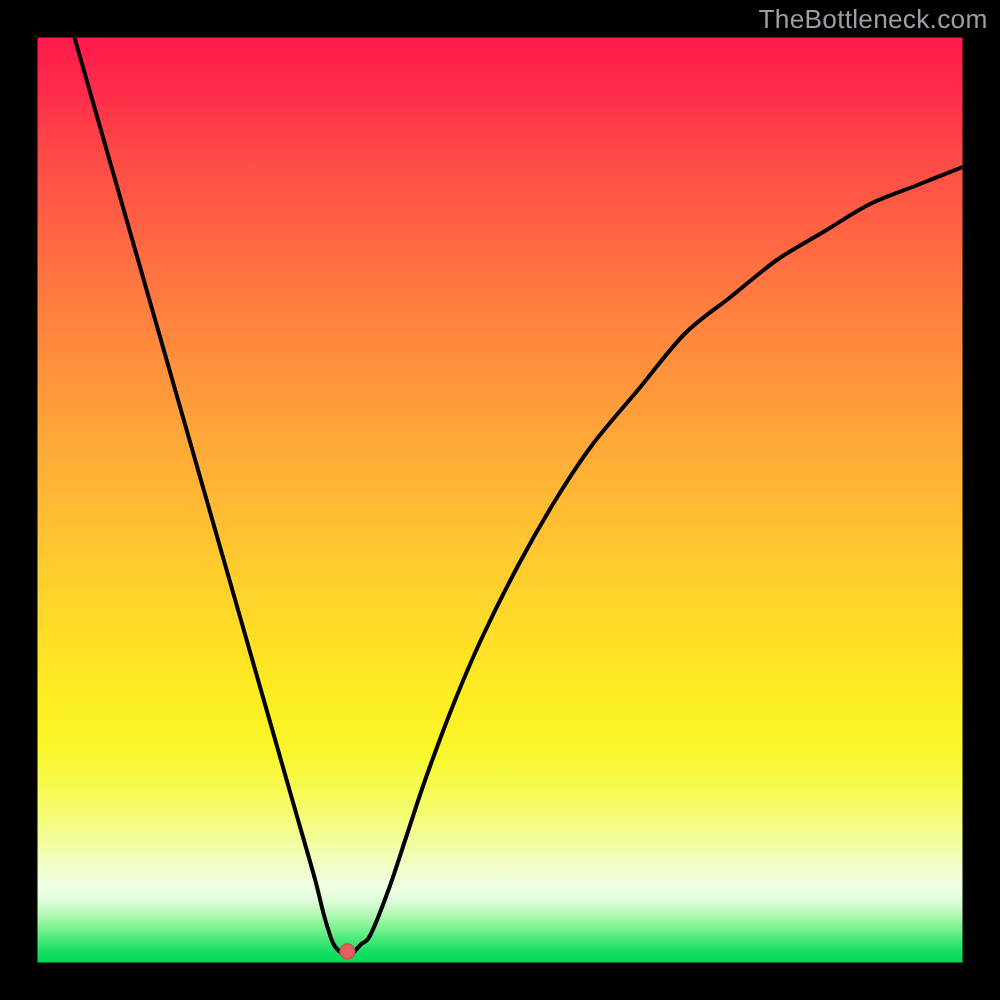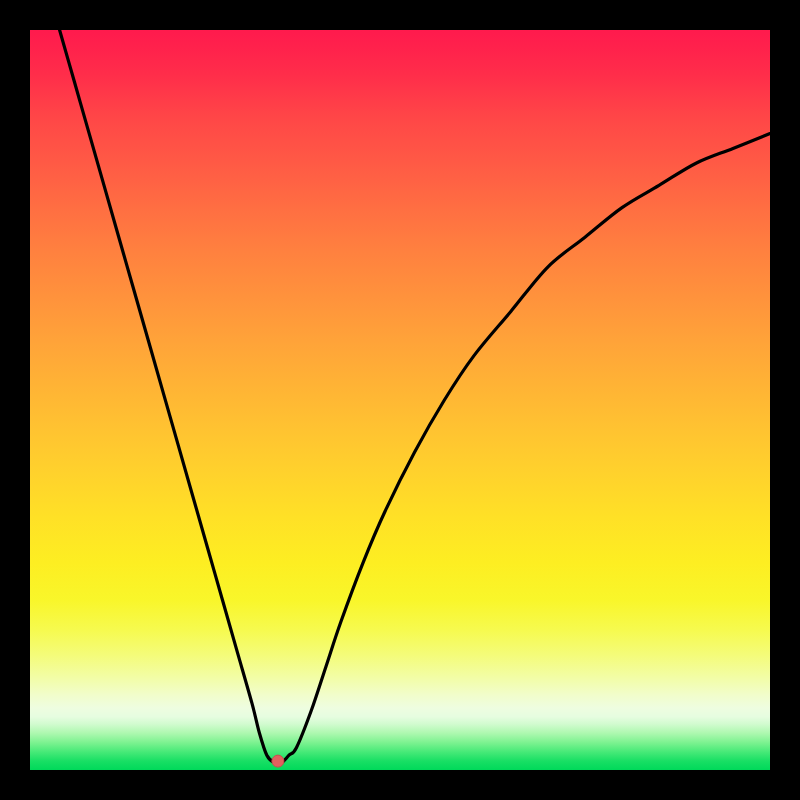--- a/index.html
+++ b/index.html
@@ -69,20 +69,21 @@
     font-size: 21px;
     font-weight: 400;
     letter-spacing: 0.2px;
     font-family: Arial, Helvetica, sans-serif;
   }
 </style>
 </head>
 <body>
 
 <div class="frame">
+  <div class="watermark">TheBottleneck.com</div>
 
   <div class="plot-area">
     <svg class="curve" viewBox="0 0 740 740" preserveAspectRatio="none">
       <path id="curve-path" fill="none" stroke="#000" stroke-width="3.2" stroke-linecap="round" stroke-linejoin="round" d="M 29.6,0 C 32.06666666666667,8.633333333333326 39.46666666666667,34.53333333333329 44.4,51.799999999999955 C 49.33333333333333,69.06666666666662 54.266666666666666,86.33333333333336 59.2,103.60000000000002 C 64.13333333333334,120.86666666666669 69.06666666666666,138.1333333333333 74,155.39999999999998 C 78.93333333333334,172.66666666666666 83.86666666666666,189.93333333333337 88.8,207.20000000000005 C 93.73333333333333,224.46666666666673 98.66666666666667,241.73333333333335 103.60000000000001,259 C 108.53333333333335,276.26666666666665 113.46666666666667,293.53333333333336 118.4,310.8 C 123.33333333333334,328.06666666666666 128.26666666666665,345.3333333333333 133.2,362.59999999999997 C 138.13333333333333,379.8666666666666 143.06666666666666,397.1333333333333 148,414.4 C 152.93333333333334,431.66666666666663 157.86666666666667,448.93333333333334 162.8,466.2 C 167.73333333333335,483.46666666666664 172.66666666666666,500.73333333333335 177.6,518 C 182.53333333333333,535.2666666666667 187.46666666666667,552.5333333333333 192.4,569.8 C 197.33333333333334,587.0666666666666 202.26666666666668,604.3333333333334 207.20000000000002,621.6 C 212.13333333333335,638.8666666666667 218.3,659.8333333333333 222,673.4 C 225.7,686.9666666666667 226.93333333333334,694.3666666666667 229.4,703 C 231.86666666666667,711.6333333333333 234.33333333333334,720.2666666666667 236.8,725.2 C 239.26666666666668,730.1333333333334 241.73333333333335,731.3666666666667 244.20000000000002,732.6 C 246.66666666666669,733.8333333333334 249.13333333333335,733.8333333333334 251.60000000000002,732.6 C 254.0666666666667,731.3666666666667 256.53333333333336,727.6666666666667 259,725.2 C 261.46666666666664,722.7333333333333 262.7,725.1999999999999 266.4,717.8 C 270.09999999999997,710.4 276.26666666666665,694.3666666666666 281.2,680.8 C 286.1333333333333,667.2333333333333 291.06666666666666,651.1999999999999 296,636.4 C 300.93333333333334,621.6 304.6333333333333,609.2666666666667 310.8,592 C 316.9666666666667,574.7333333333333 325.6,551.3 333,532.8 C 340.4,514.3 346.56666666666666,499.5 355.2,481 C 363.8333333333333,462.5 374.93333333333334,440.3 384.8,421.8 C 394.6666666666667,403.3 404.53333333333336,386.03333333333336 414.40000000000003,370 C 424.2666666666667,353.96666666666664 432.9,340.4 444,325.59999999999997 C 455.1,310.79999999999995 468.6666666666667,296 481,281.2 C 493.3333333333333,266.4 505.6666666666667,249.13333333333327 518,236.79999999999995 C 530.3333333333334,224.46666666666664 542.6666666666666,217.0666666666667 555,207.20000000000005 C 567.3333333333334,197.3333333333334 579.6666666666666,186.23333333333338 592,177.60000000000002 C 604.3333333333334,168.96666666666667 616.6666666666666,162.79999999999998 629,155.39999999999998 C 641.3333333333334,147.99999999999997 653.6666666666666,139.3666666666667 666,133.20000000000005 C 678.3333333333334,127.03333333333337 690.6666666666666,123.33333333333331 703,118.39999999999998 C 715.3333333333334,113.46666666666664 733.8333333333334,106.06666666666668 740,103.60000000000002"></path>
       <circle id="marker-dot" r="6" fill="#e0615f" stroke="#c9504e" stroke-width="1" cx="247.9" cy="731.12"></circle>
     </svg>
   </div>
 </div>
 
 </body></html>

